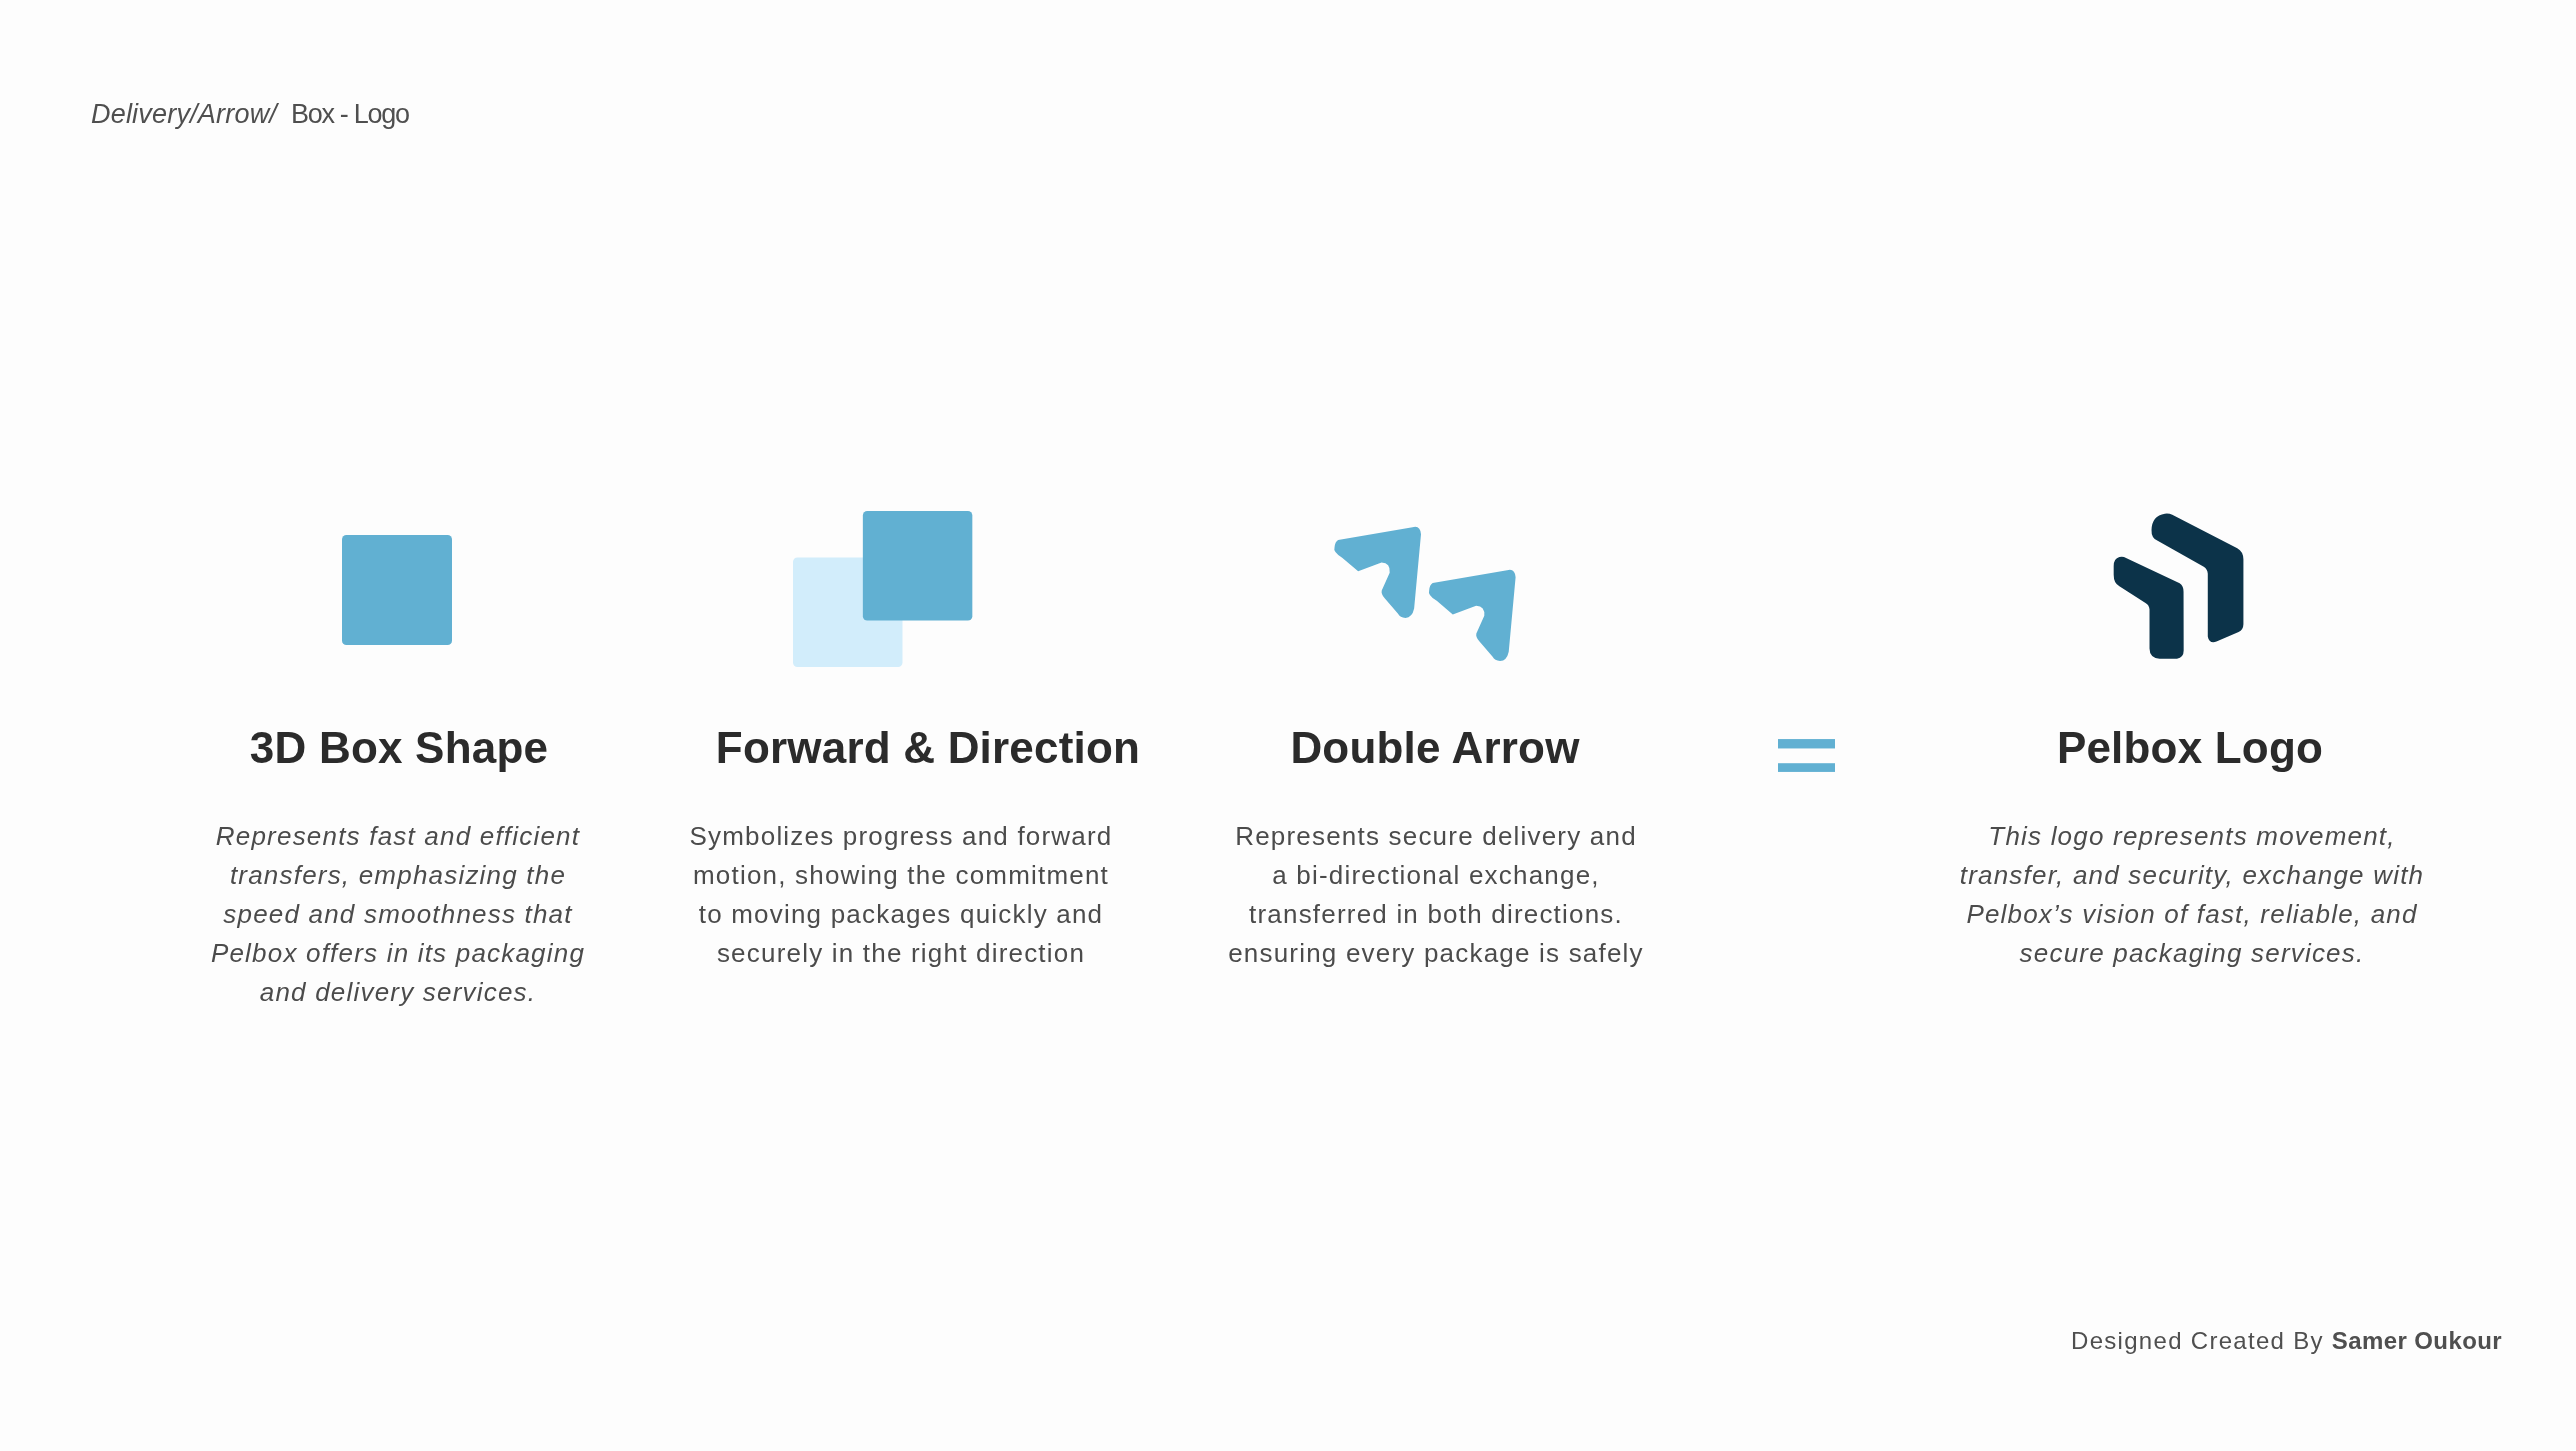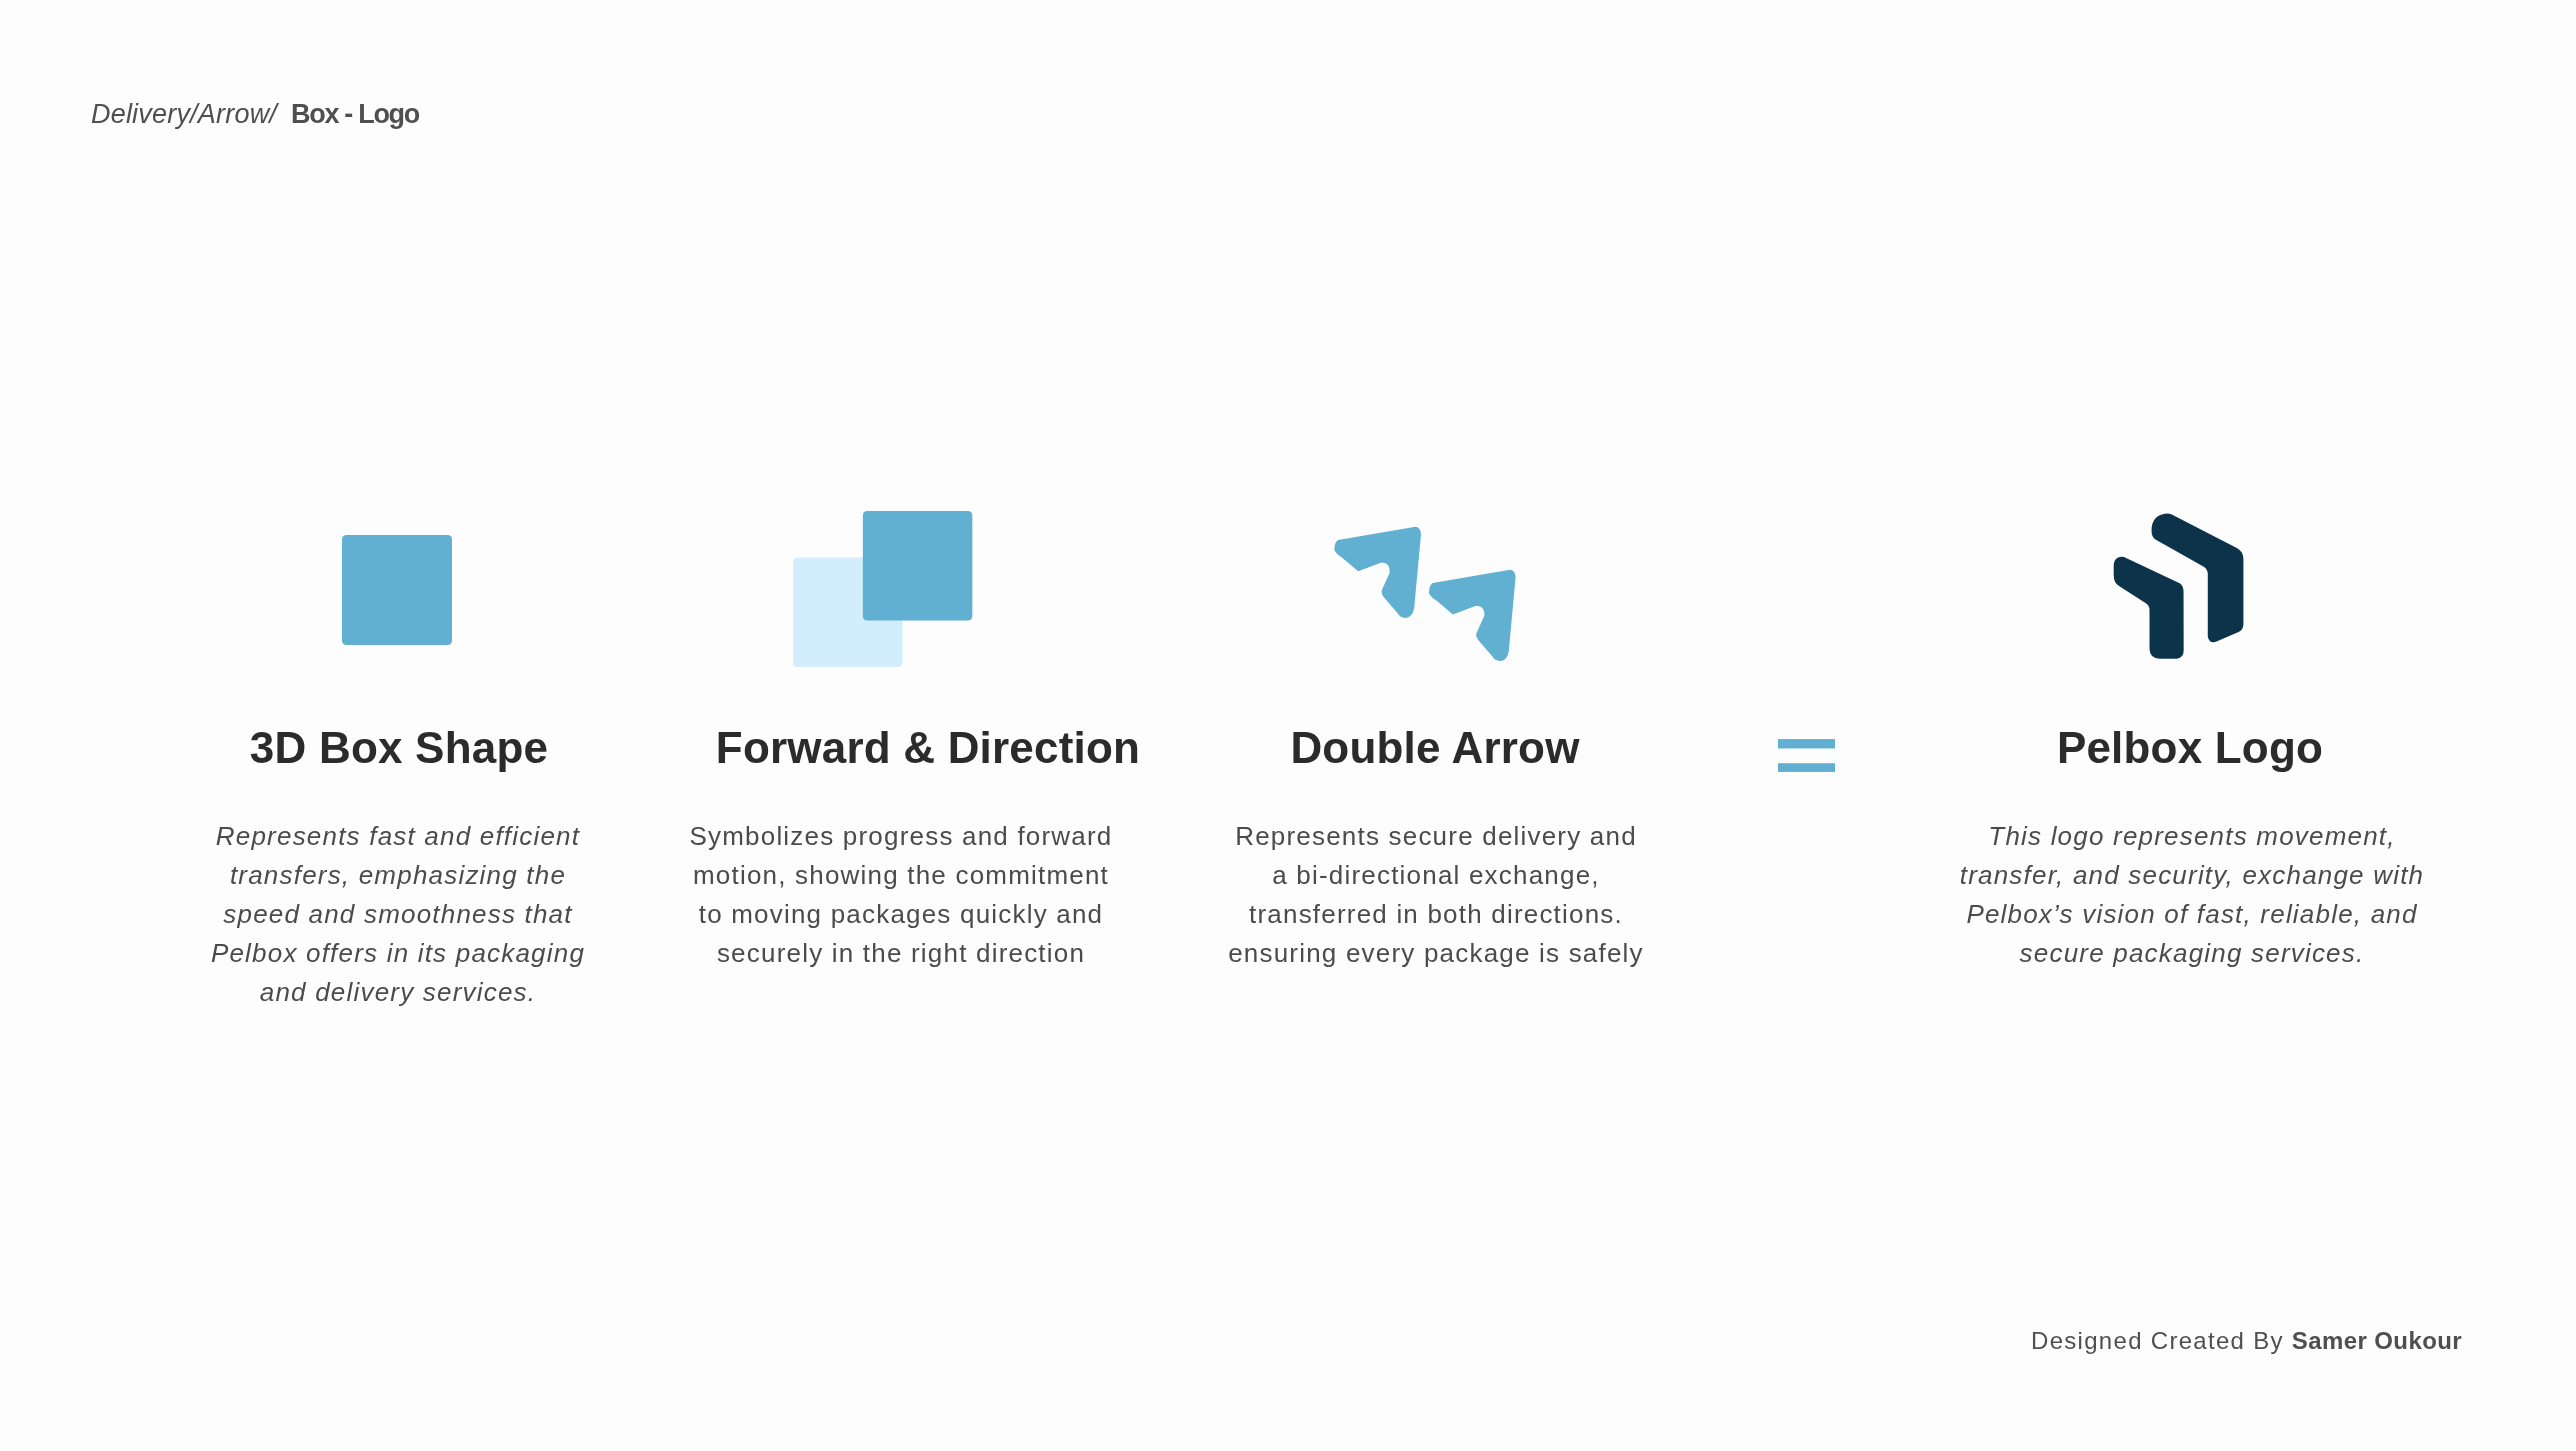--- a/index.html
+++ b/index.html
@@ -3,33 +3,33 @@
 <meta charset="utf-8">
 <style>
   html,body{margin:0;padding:0;background:#ffffff;}
   body{width:2576px;height:1452px;font-family:"Liberation Sans",sans-serif;overflow:hidden;
        -webkit-font-smoothing:antialiased;}
   .slide{position:relative;width:2576px;height:1452px;background:#fdfdfd;}
 
   .breadcrumb{position:absolute;left:91px;top:101px;font-size:27px;color:#4f4f4f;white-space:nowrap;line-height:1;}
   .breadcrumb .bc-prefix{letter-spacing:0.2px;font-style:italic;}
   .breadcrumb .bc-gap{display:inline-block;width:14px;}
-  .breadcrumb .bc-current{font-weight:700;letter-spacing:-1.3px;color:#4f4f4f;}
+  .breadcrumb .bc-current{font-weight:400;letter-spacing:-1.3px;color:#4f4f4f;}
 
   .art{position:absolute;}
 
   .title{position:absolute;top:726px;font-size:44px;font-weight:700;color:#2b2b2b;
          white-space:nowrap;line-height:1;letter-spacing:0.2px;
          transform:translateX(-50%);}
   .para{position:absolute;top:817px;text-align:center;transform:translateX(-50%);}
   .para .ln{font-size:26px;height:39px;line-height:39px;color:#4b4b4b;
             white-space:nowrap;letter-spacing:1.2px;}
 
   .footer{position:absolute;left:0;top:1329px;width:2576px;text-align:right;
-          padding-right:114px;box-sizing:border-box;font-size:24px;color:#4f4f4f;
+          padding-right:74px;box-sizing:border-box;font-size:24px;color:#4f4f4f;
           white-space:nowrap;line-height:1;letter-spacing:1.3px;}
   .footer .ft-name{font-weight:700;letter-spacing:0.4px;}
 </style>
 </head>
 <body>
 
 <div class="slide">
 
   <div class="breadcrumb"><span class="bc-prefix">Delivery/Arrow/</span><span class="bc-gap"></span><span class="bc-current">Box - Logo</span></div>
 

